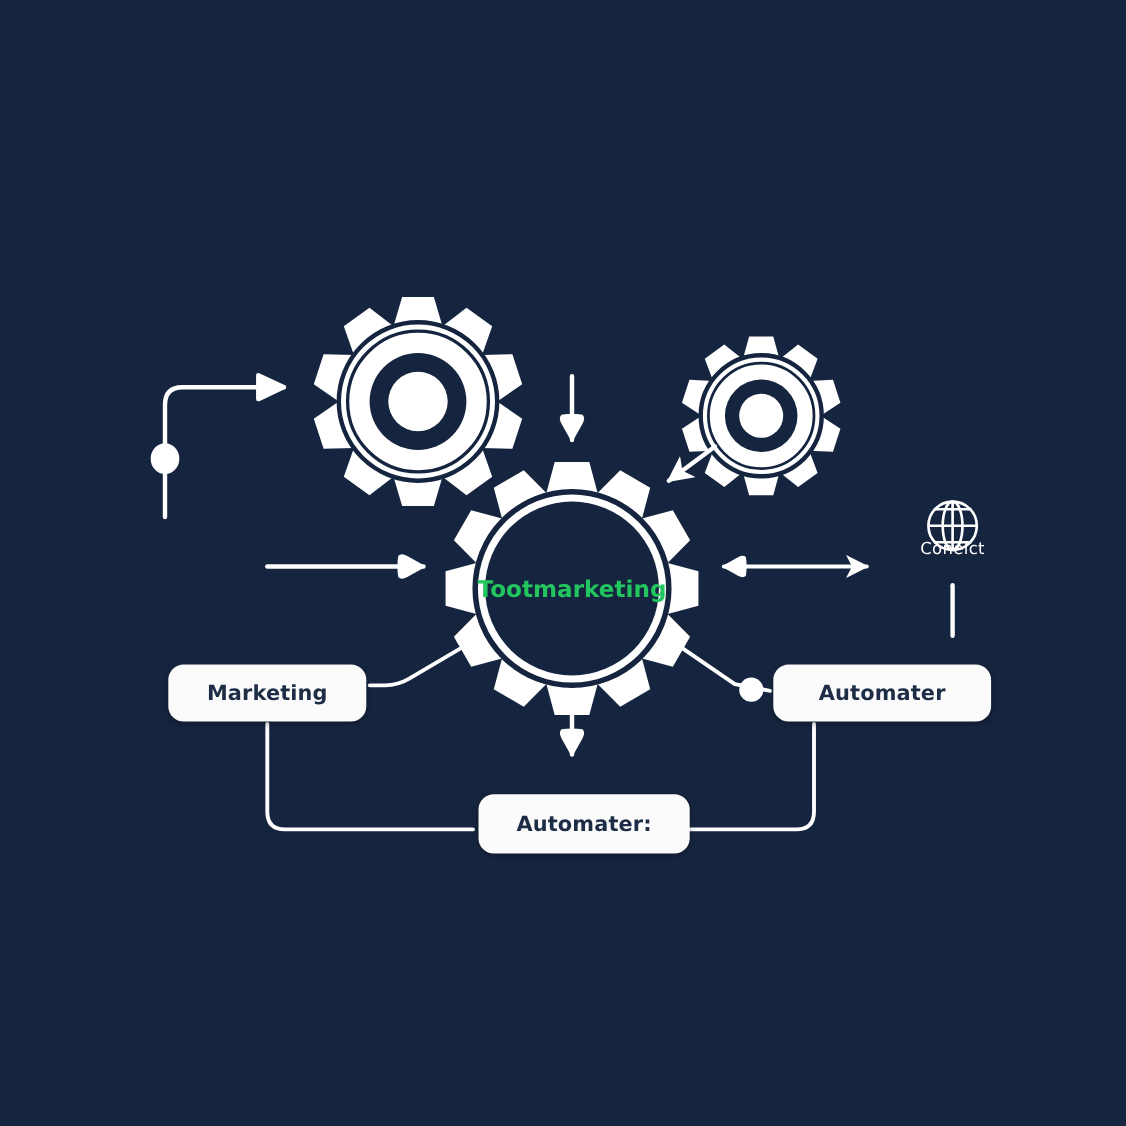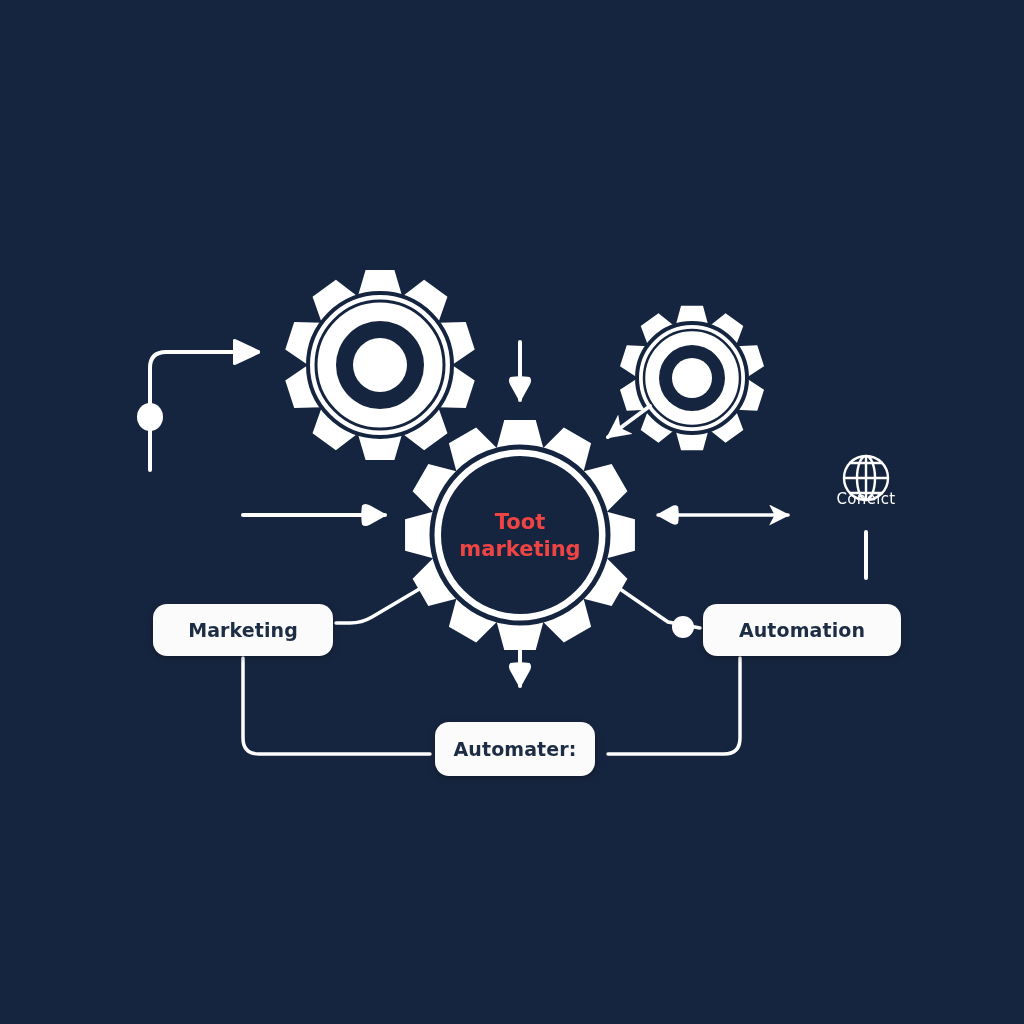--- a/index.html
+++ b/index.html
@@ -43,24 +43,23 @@
     background: #fbfbfc;
     box-shadow: 0 2px 6px rgba(0,0,0,0.3);
   }
   .box-yellow span, .box-white span {
     color: #1d2d४5;
     color: #1d2d45;
   }
   .gear-label {
     position: absolute;
     display: flex;
-    flex-direction: column;
     align-items: center;
     justify-content: center;
-    color: #ef4444;
+    color: #22c55e;
     font-weight: bold;
     line-height: 1.28;
     text-align: center;
     pointer-events: none;
   }
   .globe-wrap {
     position: absolute;
     display: flex;
     flex-direction: column;
     align-items: center;
@@ -153,24 +152,24 @@
     <div>Toot</div>
     <div>marketing</div>
   </div>
 
 
   <div class="node-box box-white" style="left:153px; top:604px; width:180px; height:52px;">
     <span style="font-size:19px;">Marketing</span>
   </div>
 
   <div class="node-box box-white" style="left:703px; top:604px; width:198px; height:52px;">
-    <span style="font-size:19px;">Automation</span>
+    <span style="font-size:19px;">Automater</span>
   </div>
 
-  <div class="node-box box-white" style="left:435px; top:722px; width:160px; height:54px;">
+  <div class="node-box box-white" style="left:435px; top:722px; width:192px; height:54px;">
     <span style="font-size:19px;">Automater:</span>
   </div>
 
   <div class="globe-wrap" style="left:816px; top:484px; width:100px;">
     <div class="globe-label">Conelct</div>
   </div>
 
 </div>
 
 </body></html>

